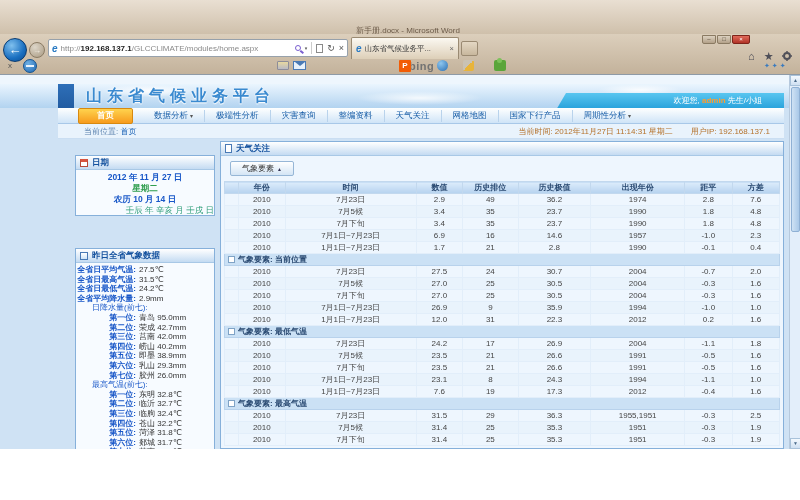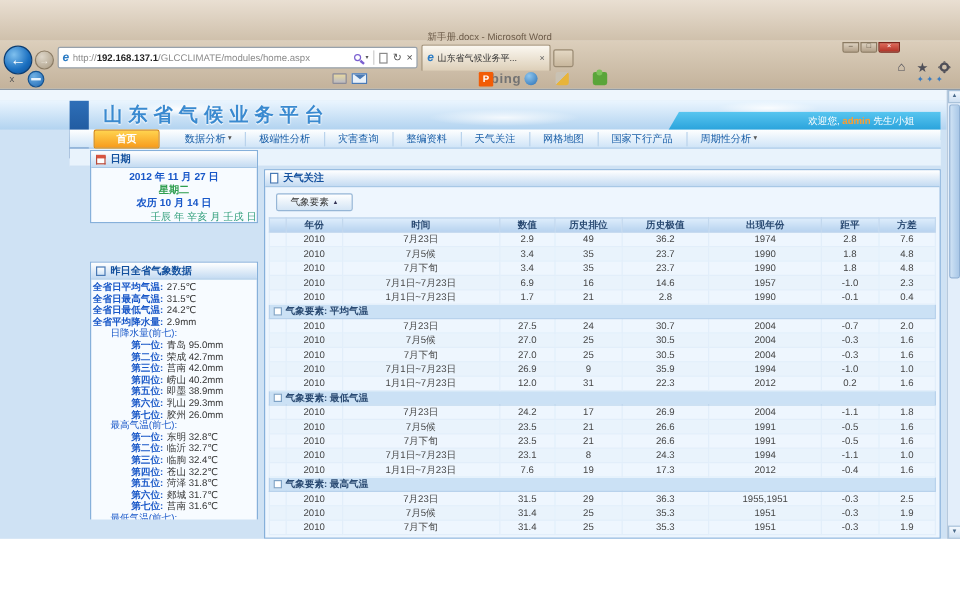--- a/index.html
+++ b/index.html
@@ -93,21 +93,21 @@
     border-radius:2px; color:#fff; font-weight:bold; padding:1px 18px; margin-right:10px; }
   .caret { font-size:6px; color:#555; }
   .crumbbar { left:58px; top:49px; width:726px; height:15px; background:#e9f3fc;
     border-bottom:1px solid #cadef2; display:flex; justify-content:space-between;
     align-items:center; padding:0 14px 0 26px; font-size:8px; }
   .crumb-l { color:#5b82ad; }
   .crumb-l b { color:#1a62b5; font-weight:normal; }
   .crumb-r { color:#b5722b; display:flex; gap:18px; }
 
   
-  .sidebar { left:75px; top:50px; width:140px; height:308px; overflow:hidden; }
+  .sidebar { left:75px; top:80px; width:140px; height:308px; overflow:hidden; }
   .panel { border:1px solid #86b0da; background:#f7fbff; }
   .panel-hd { height:14px; background:linear-gradient(#ffffff,#c4dbf2); border-bottom:1px solid #a8c8e6;
     display:flex; align-items:center; gap:4px; padding:0 4px; font-size:8.5px; font-weight:bold; color:#14519e; }
   .ic-cal { width:8px; height:8px; background:#fff; border:1px solid #b84a3a; border-top:3px solid #d8543f; }
   .ic-data { width:8px; height:8px; background:linear-gradient(#fff,#cfe4f7); border:1px solid #4a7ab5; }
   .ic-page { width:7px; height:9px; background:#fff; border:1px solid #4a7ab5; }
   .cal-body { height:45px; padding-top:2px; text-align:center; font-size:8.5px; line-height:11px; }
   .cal-date { color:#1857c8; font-weight:bold; }
   .cal-week { color:#2f9e4f; font-weight:bold; }
   .cal-ganzhi { color:#2f9e7a;text-align:right; }
@@ -246,20 +246,24 @@
       <div class="nav-item b">极端性分析</div>
       <div class="nav-item b">灾害查询</div>
       <div class="nav-item b">整编资料</div>
       <div class="nav-item b">天气关注</div>
       <div class="nav-item b">网格地图</div>
       <div class="nav-item b">国家下行产品</div>
       <div class="nav-item b">周期性分析<span class="caret">▾</span></div>
     </div>
   <div class="abs crumbbar">
     <span class="crumb-l"><span>当前位置:</span> <b>首页</b></span>
+    <span class="crumb-r">
+      <span>当前时间: 2012年11月27日 11:14:31 星期二</span>
+      <span>用户IP: 192.168.137.1</span>
+    </span>
   </div>
 
   <div class="abs sidebar">
     <div class="panel">
       <div class="panel-hd">
         <span class="ic-cal"></span>
         <span>日期</span>
       </div>
       <div class="cal-body">
           <div class="cal-date">2012 年 11 月 27 日</div>
@@ -438,21 +442,21 @@
               <td>2010</td>
               <td>1月1日~7月23日</td>
               <td>1.7</td>
               <td>21</td>
               <td>2.8</td>
               <td>1990</td>
               <td>-0.1</td>
               <td>0.4</td>
             </tr>
             <tr class="grp">
-              <td colspan="9"><span class="cbx"></span><span>气象要素: 平均气温</span></td>
+              <td colspan="9"><span class="cbx"></span><span>气象要素: 当前位置</span></td>
             </tr>
             <tr class="row">
               <td></td>
               <td>2010</td>
               <td>7月23日</td>
               <td>27.5</td>
               <td>24</td>
               <td>30.7</td>
               <td>2004</td>
               <td>-0.7</td>

